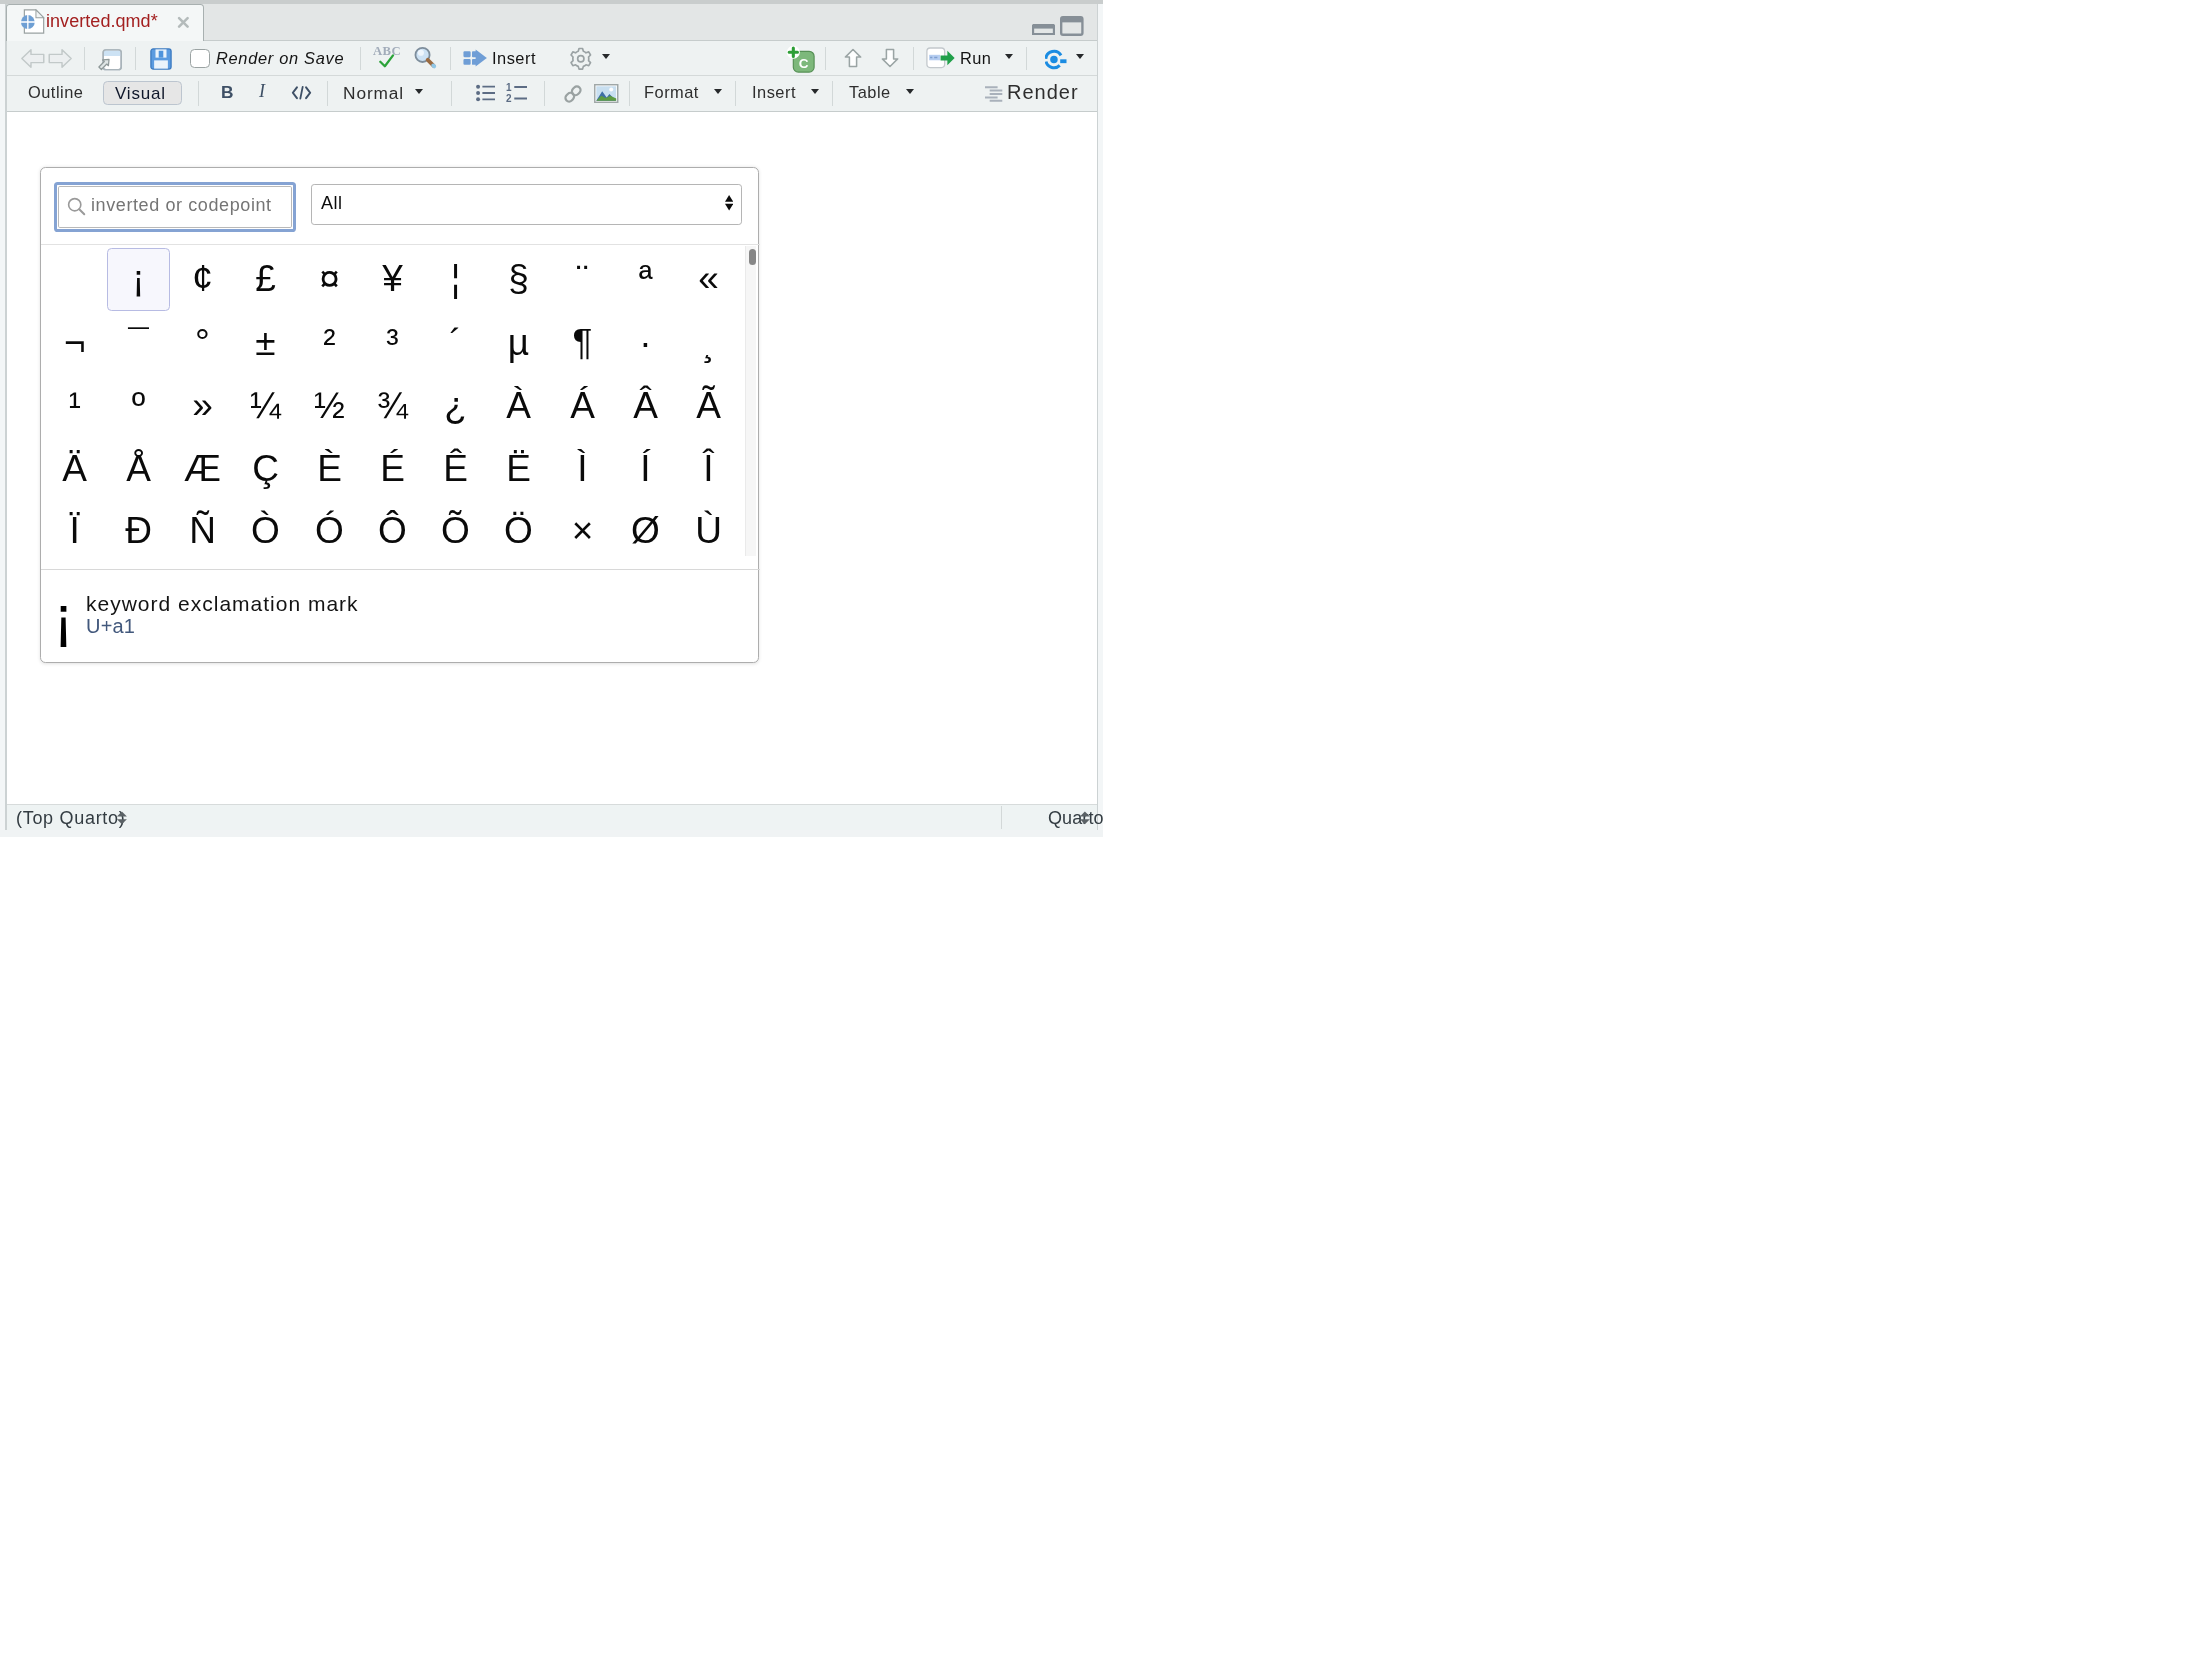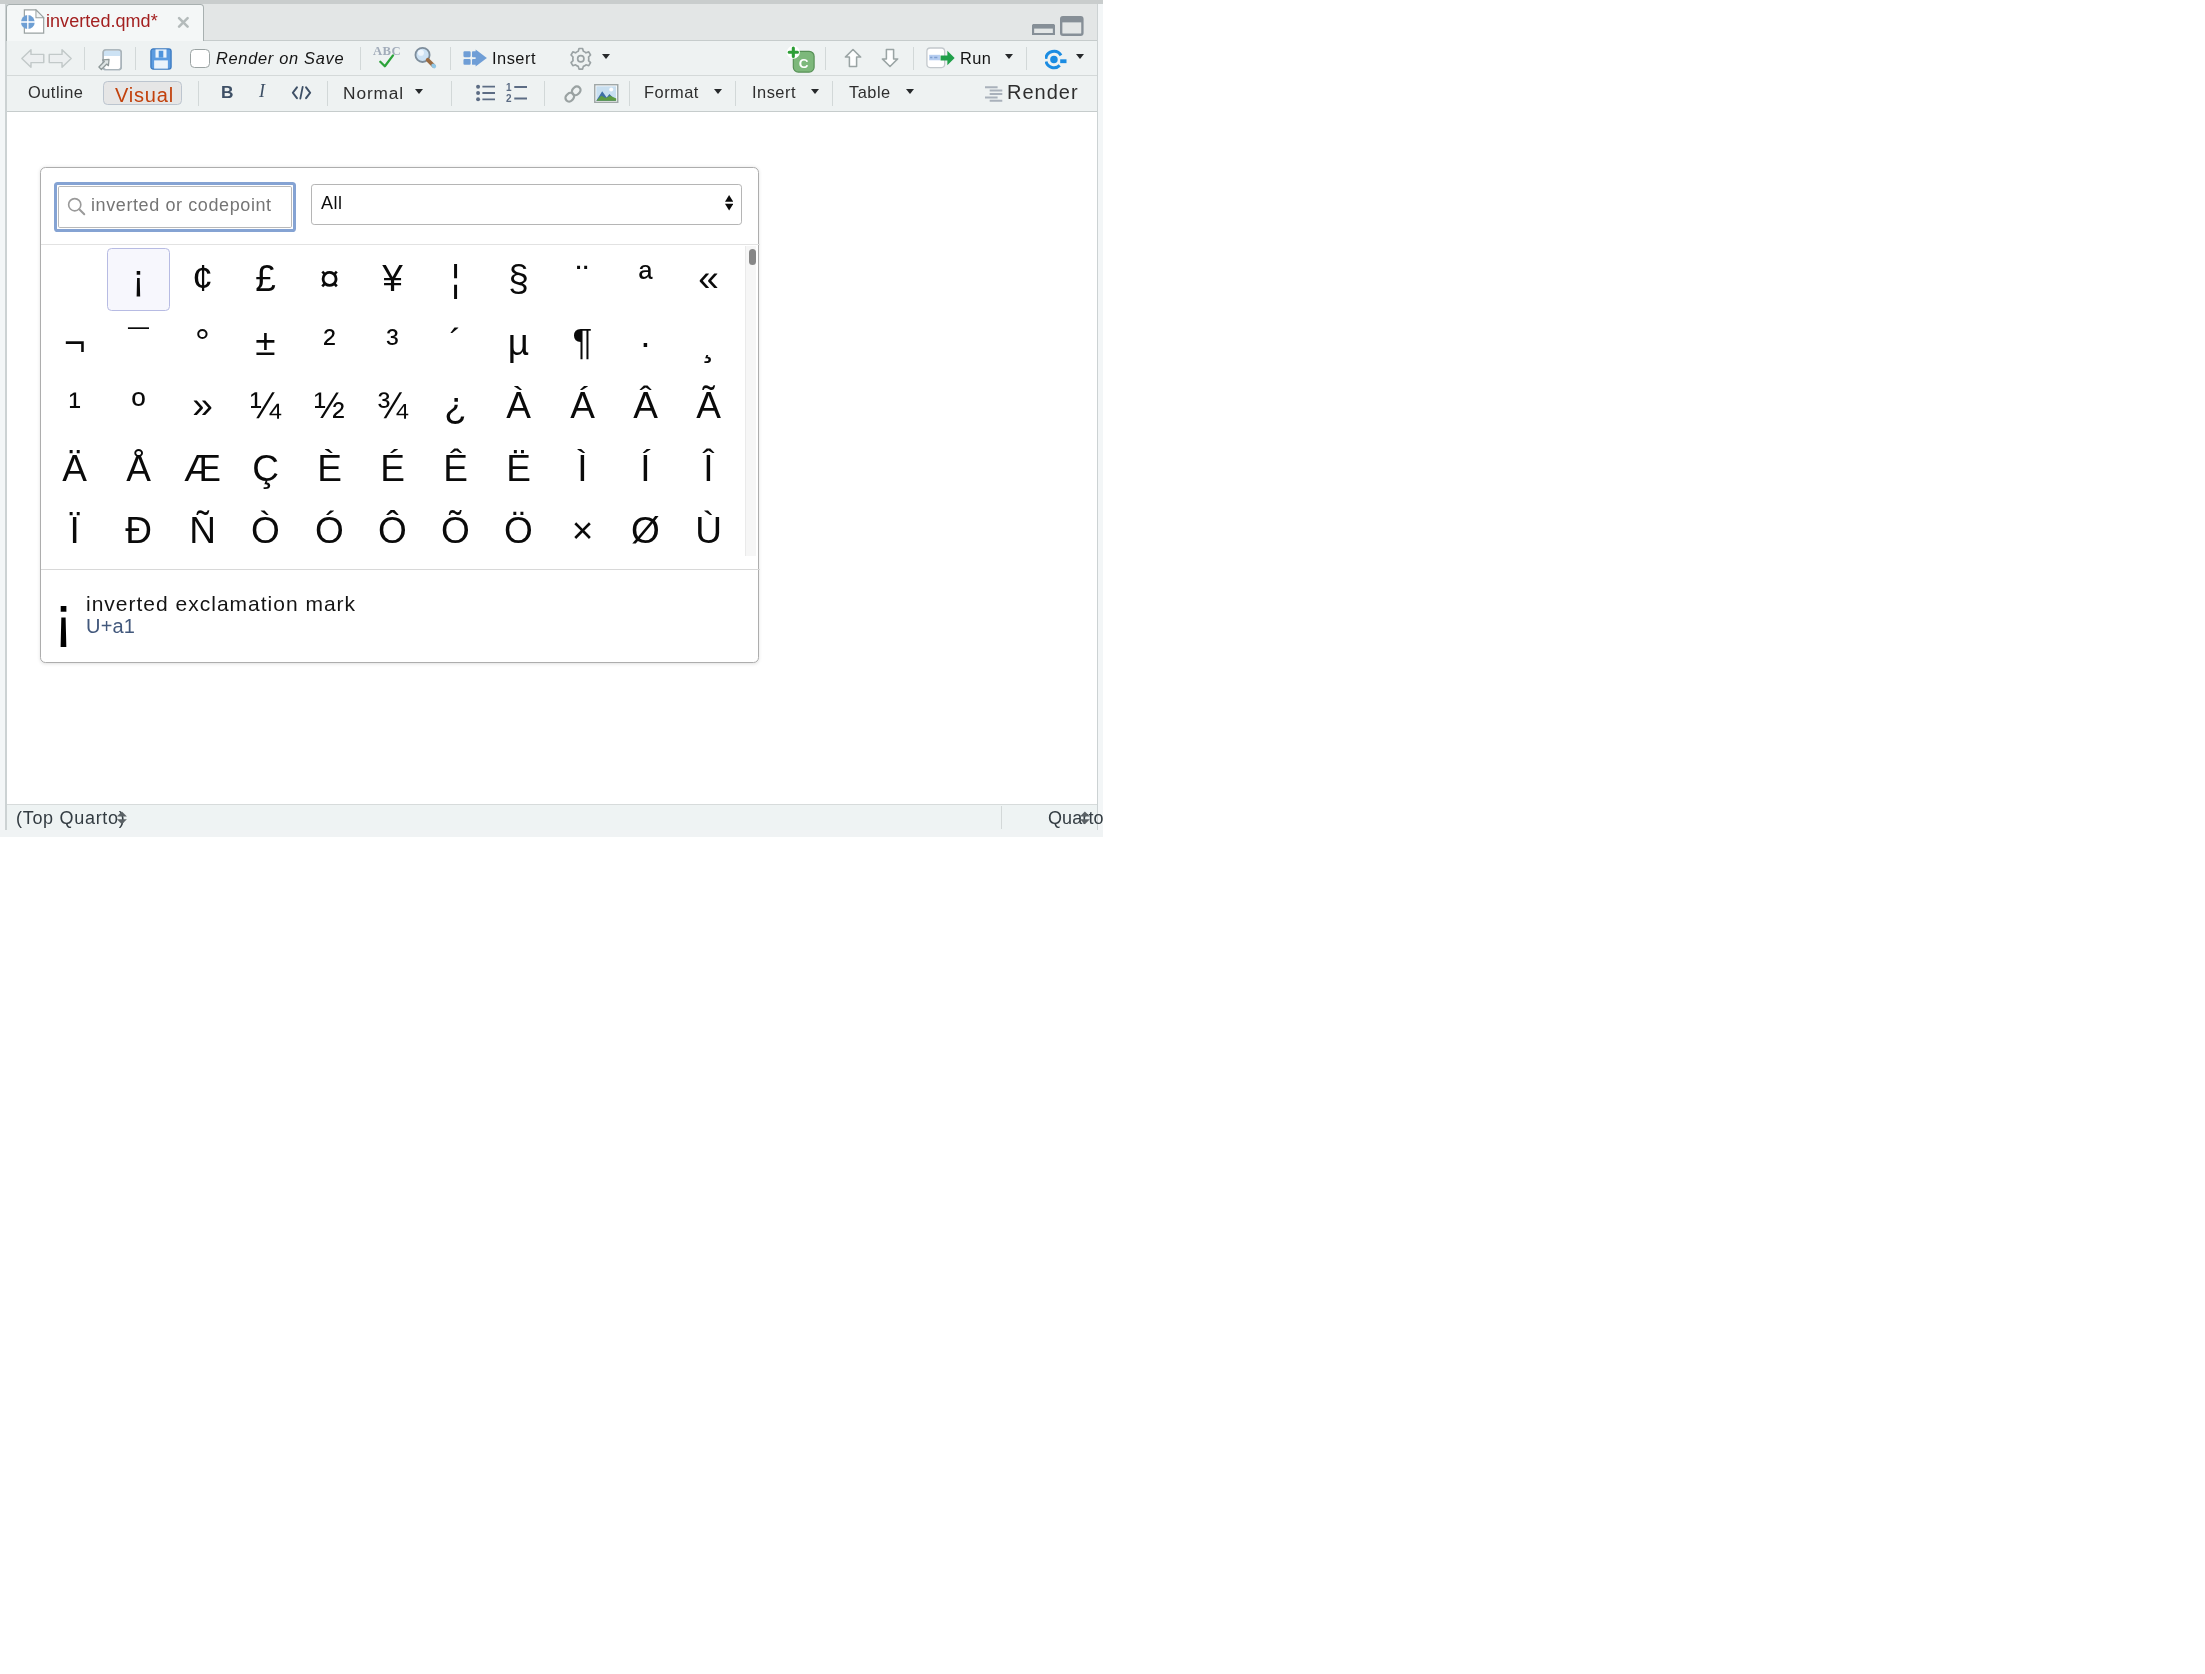--- a/index.html
+++ b/index.html
@@ -142,21 +142,21 @@
       <rect x="16.6" y="11.3" width="6.9" height="4.2" fill="#1b8ce2"></rect>
     </svg>
     <div class="ddarrow" style="left:1076px;top:13px;"></div>
   </div>
 
   <div class="abs" style="left:7.3px;top:76px;width:1090px;height:35px;background:#eef2f2;"></div>
   <div class="abs" style="left:7.3px;top:111px;width:1090px;height:1.4px;background:#c6cccc;"></div>
   <div id="tb2" class="abs" style="left:0;top:76px;width:1103px;height:35px;">
     <div class="abs" style="left:28px;top:7.3px;font-size:16.4px;letter-spacing:0.5px;color:#2e2e2e;">Outline</div>
     <div class="abs" style="left:103px;top:5px;width:79px;height:24px;background:#e6e6e6;border:1.8px solid #bcc5cf;border-radius:4.5px;"></div>
-    <div class="abs" style="left:115px;top:7.7px;font-size:20px;letter-spacing:0.8px;color:#c2410c;">Visual</div>
+    <div class="abs" style="left:115px;top:7.7px;font-size:17px;letter-spacing:0.8px;color:#0f172a;">Visual</div>
     <div class="sep1" style="left:198px;top:4.5px;height:25.5px;"></div>
     <div class="abs" style="left:221px;top:5.5px;font-size:17.3px;font-weight:bold;color:#3e5066;">B</div>
     <div class="abs" style="left:259px;top:5px;font-size:18px;font-style:italic;font-family:'Liberation Serif',serif;color:#3e5066;">I</div>
     <svg class="abs" style="left:291px;top:9px;" width="21" height="15.5" viewBox="0 0 23 17">
       <path d="M6.5 2.5 L2 8.5 L6.5 14.5 M16.5 2.5 L21 8.5 L16.5 14.5" fill="none" stroke="#3e5066" stroke-width="2.2" stroke-linecap="round" stroke-linejoin="round"></path>
       <path d="M12.8 2 L10.2 15" stroke="#3e5066" stroke-width="2" stroke-linecap="round"></path>
     </svg>
     <div class="sep1" style="left:327px;top:4.5px;height:25.5px;"></div>
     <div class="abs" style="left:343px;top:7.3px;font-size:17.3px;letter-spacing:0.9px;color:#2e2e2e;">Normal</div>
     <div class="ddarrow" style="left:415px;top:13px;"></div>
@@ -281,21 +281,21 @@
       <div class="cell" style="left:446px;top:254px;width:63px;height:63px;">Ö</div>
       <div class="cell" style="left:510px;top:254px;width:63px;height:63px;">×</div>
       <div class="cell" style="left:573px;top:254px;width:63px;height:63px;">Ø</div>
       <div class="cell" style="left:636px;top:254px;width:63px;height:63px;">Ù</div>
     </div>
 
     <div class="abs" style="left:704px;top:78px;width:10.5px;height:310px;background:#f6f6f6;border-left:0.9px solid #eaeaea;"></div>
     <div class="abs" style="left:708px;top:81px;width:7.3px;height:16.4px;background:#878787;border-radius:4.1px;"></div>
 
     <div class="abs" style="left:12.4px;top:425px;width:18px;height:73px;font-size:60px;color:#000;line-height:47px;">¡</div>
-    <div class="abs" style="left:45px;top:424px;font-size:21px;letter-spacing:1px;color:#141414;">inverted exclamation mark</div>
+    <div class="abs" style="left:45px;top:424px;font-size:21px;letter-spacing:1px;color:#141414;">keyword exclamation mark</div>
     <div class="abs" style="left:45px;top:447px;font-size:20px;letter-spacing:0.2px;color:#42587c;">U+a1</div>
   </div>
 
   <div class="abs" style="left:7.3px;top:804px;width:1090px;height:1.1px;background:#d7dbdb;"></div>
   <div class="abs" style="left:7.3px;top:805px;width:1090px;height:25px;background:#eef3f3;"></div>
   <div class="abs" style="left:0;top:830px;width:1103px;height:7.3px;background:#f0f3f4;"></div>
   <div id="status" class="abs" style="left:0;top:805px;width:1103px;height:25.5px;">
     <div class="abs" style="left:16px;top:2.7px;font-size:18px;letter-spacing:0.7px;color:#333c42;">(Top Quarto)</div>
     <svg class="abs" style="left:116px;top:6.4px;" width="11.8" height="13.6" viewBox="0 0 13 15">
       <path d="M6.5 0.5 L12 6 L1 6 Z" fill="#5b6266"></path>

